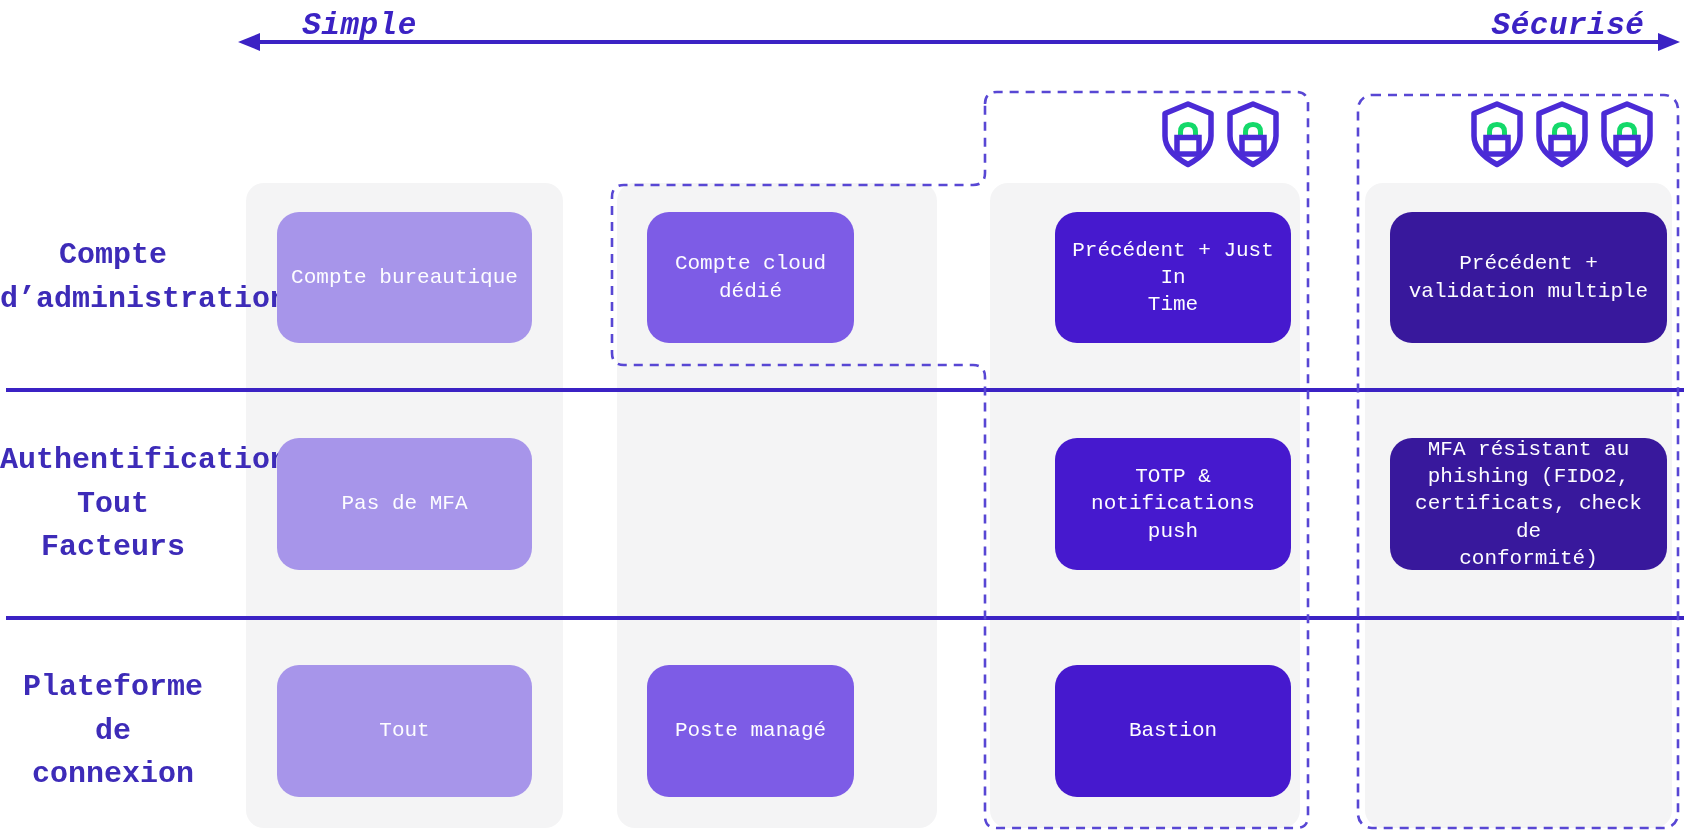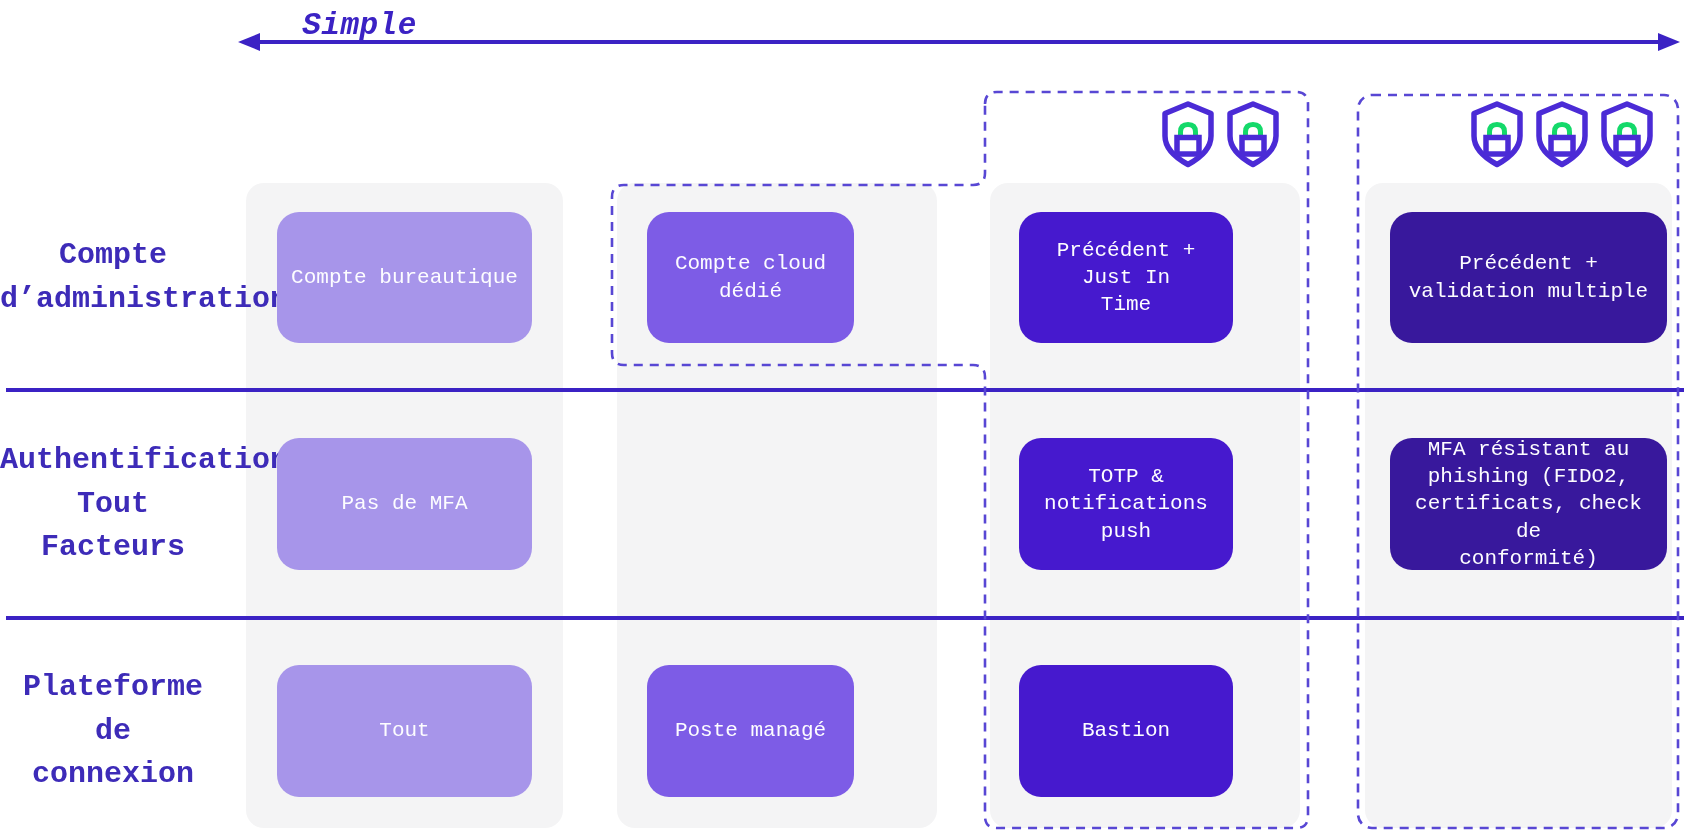--- a/index.html
+++ b/index.html
@@ -53,21 +53,21 @@
   }
   .cell[data-level="1"]{background:var(--level1);text-align:center;}
   .cell[data-level="2"]{background:var(--level2);}
   .cell[data-level="3"]{background:var(--level3);}
   .cell[data-level="4"]{background:var(--level4);}
   .row1{top:212px;height:131px;}
   .row2{top:438px;height:132px;}
   .row3{top:665px;height:132px;}
   .col1{left:277px;width:255px;}
   .col2{left:647px;width:207px;}
-  .col3{left:1019px;width:214px;}
+  .col3{left:1055px;width:236px;}
   .col4{left:1390px;width:277px;}
   
   .shield-group{
     position:absolute;top:101px;z-index:3;
     display:flex;gap:11px;align-items:flex-start;
   }
   .shield-group.g3{left:1161px;}
   .shield-group.g4{left:1470px;}
 </style>
 </head>
@@ -106,20 +106,21 @@
          L 612 197
          Q 612 185 624 185
          L 973 185
          Q 985 185 985 173
          Z"></path>
 
     <rect class="stroke-dashed" x="1358" y="95" width="320" height="733" rx="14"></rect>
   </svg>
 
   <div class="axis-label left">Simple</div>
+  <div class="axis-label right">Sécurisé</div>
 
   <div class="row-label r1">Compte
 d’administration</div>
   <div class="row-label r2">Authentification
 Tout Facteurs</div>
   <div class="row-label r3">Plateforme de
 connexion</div>
 
   <div class="cell row1 col1" data-level="1">Compte bureautique</div>
   <div class="cell row1 col2" data-level="2">Compte cloud dédié</div>

